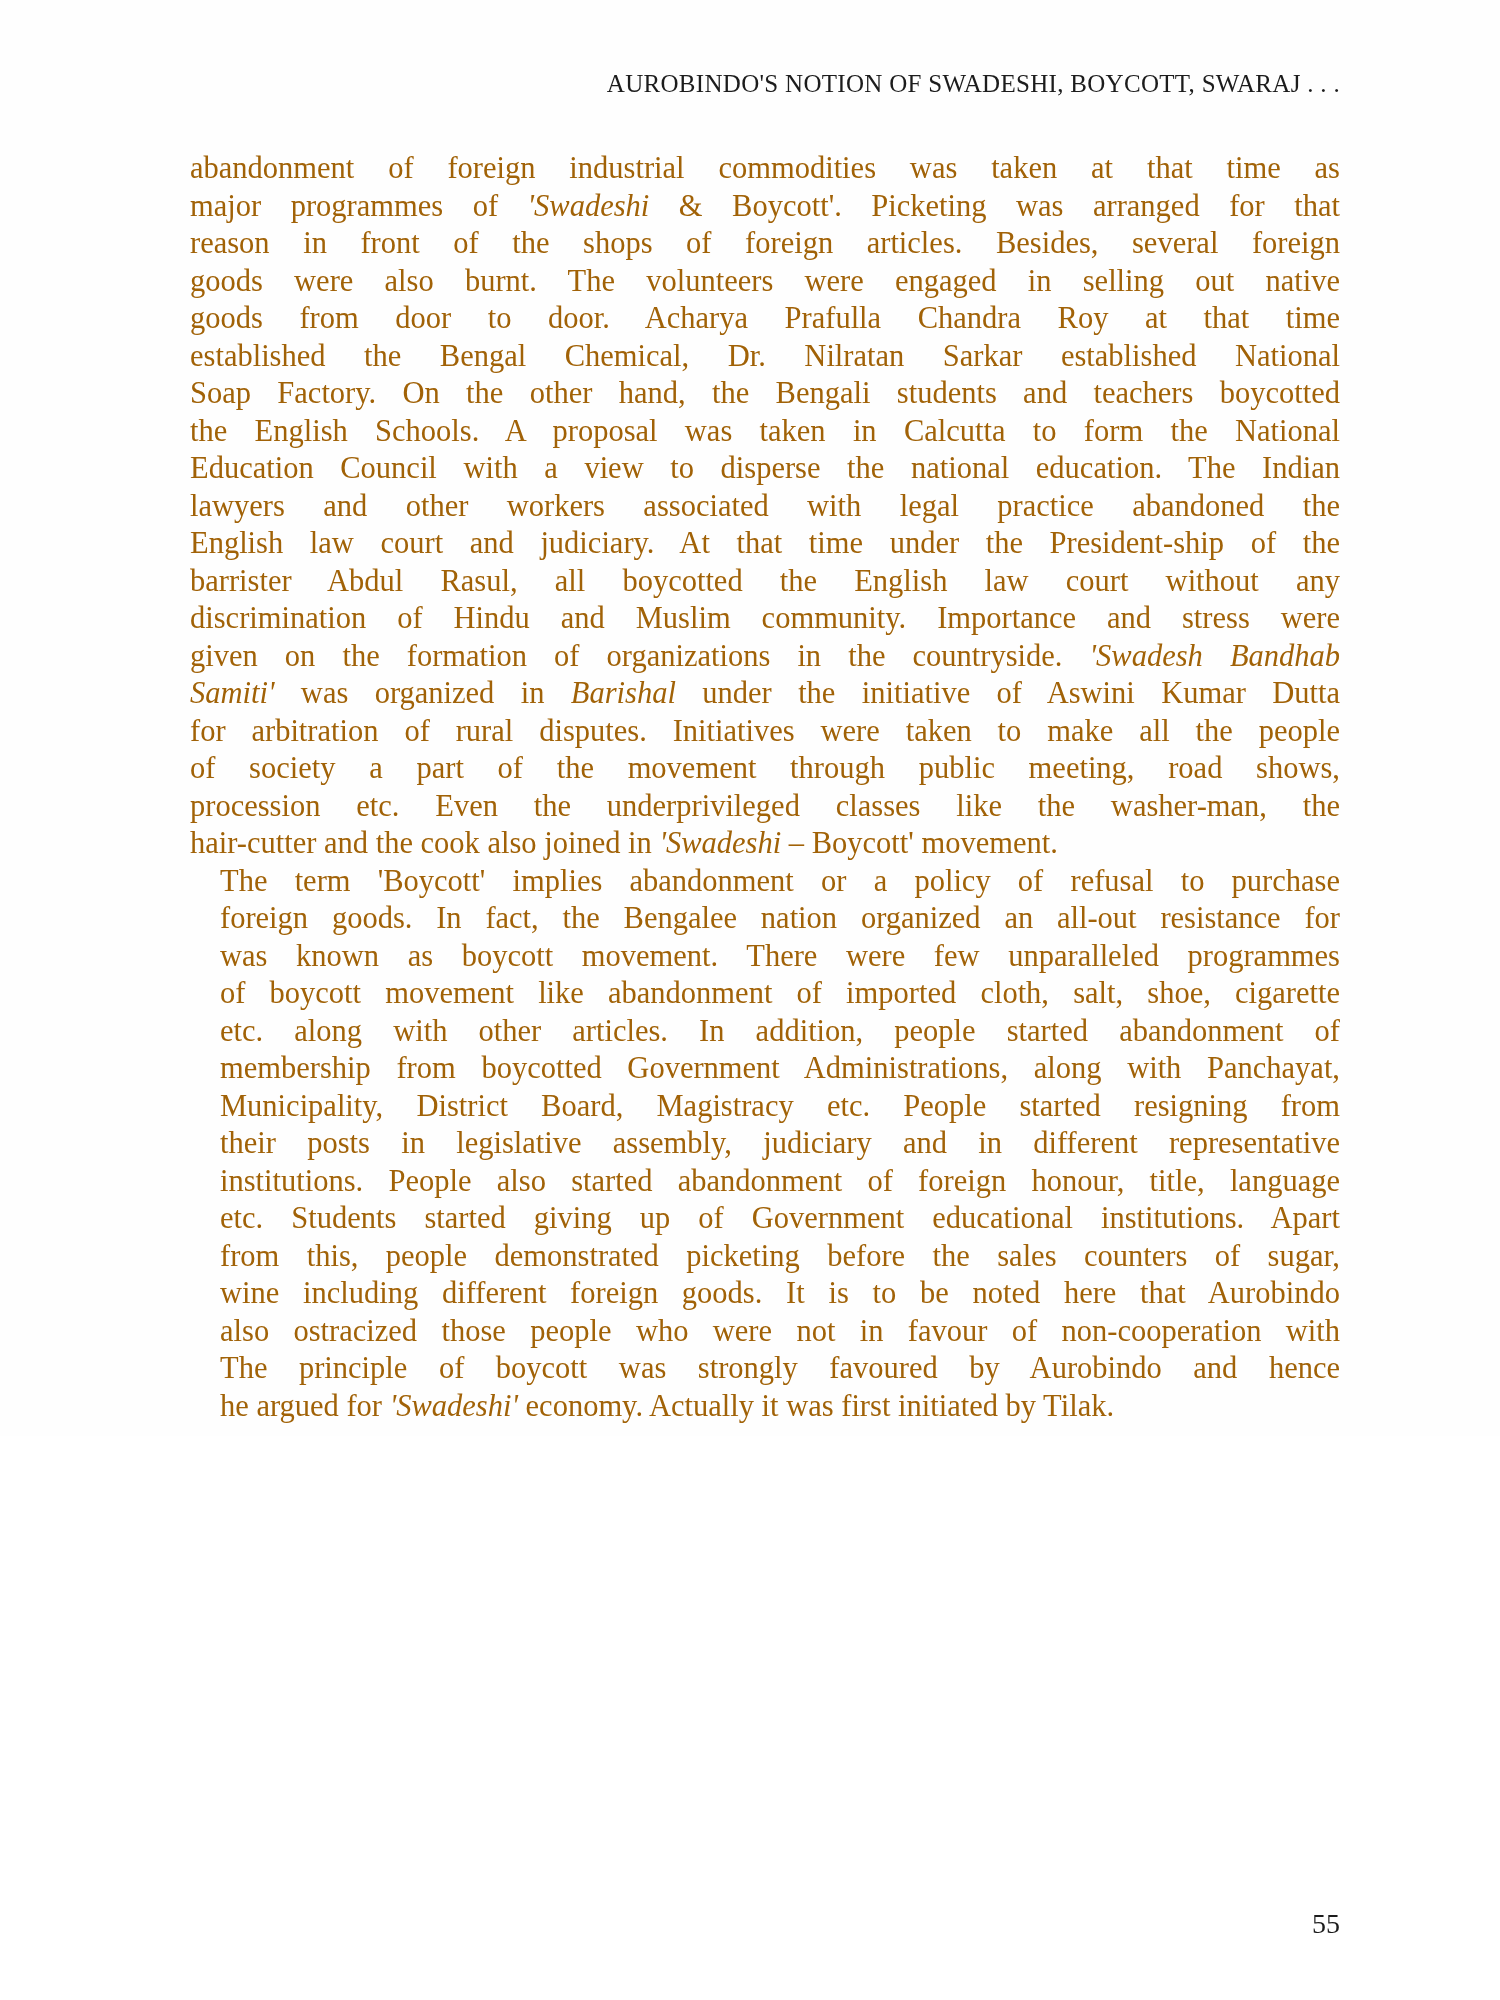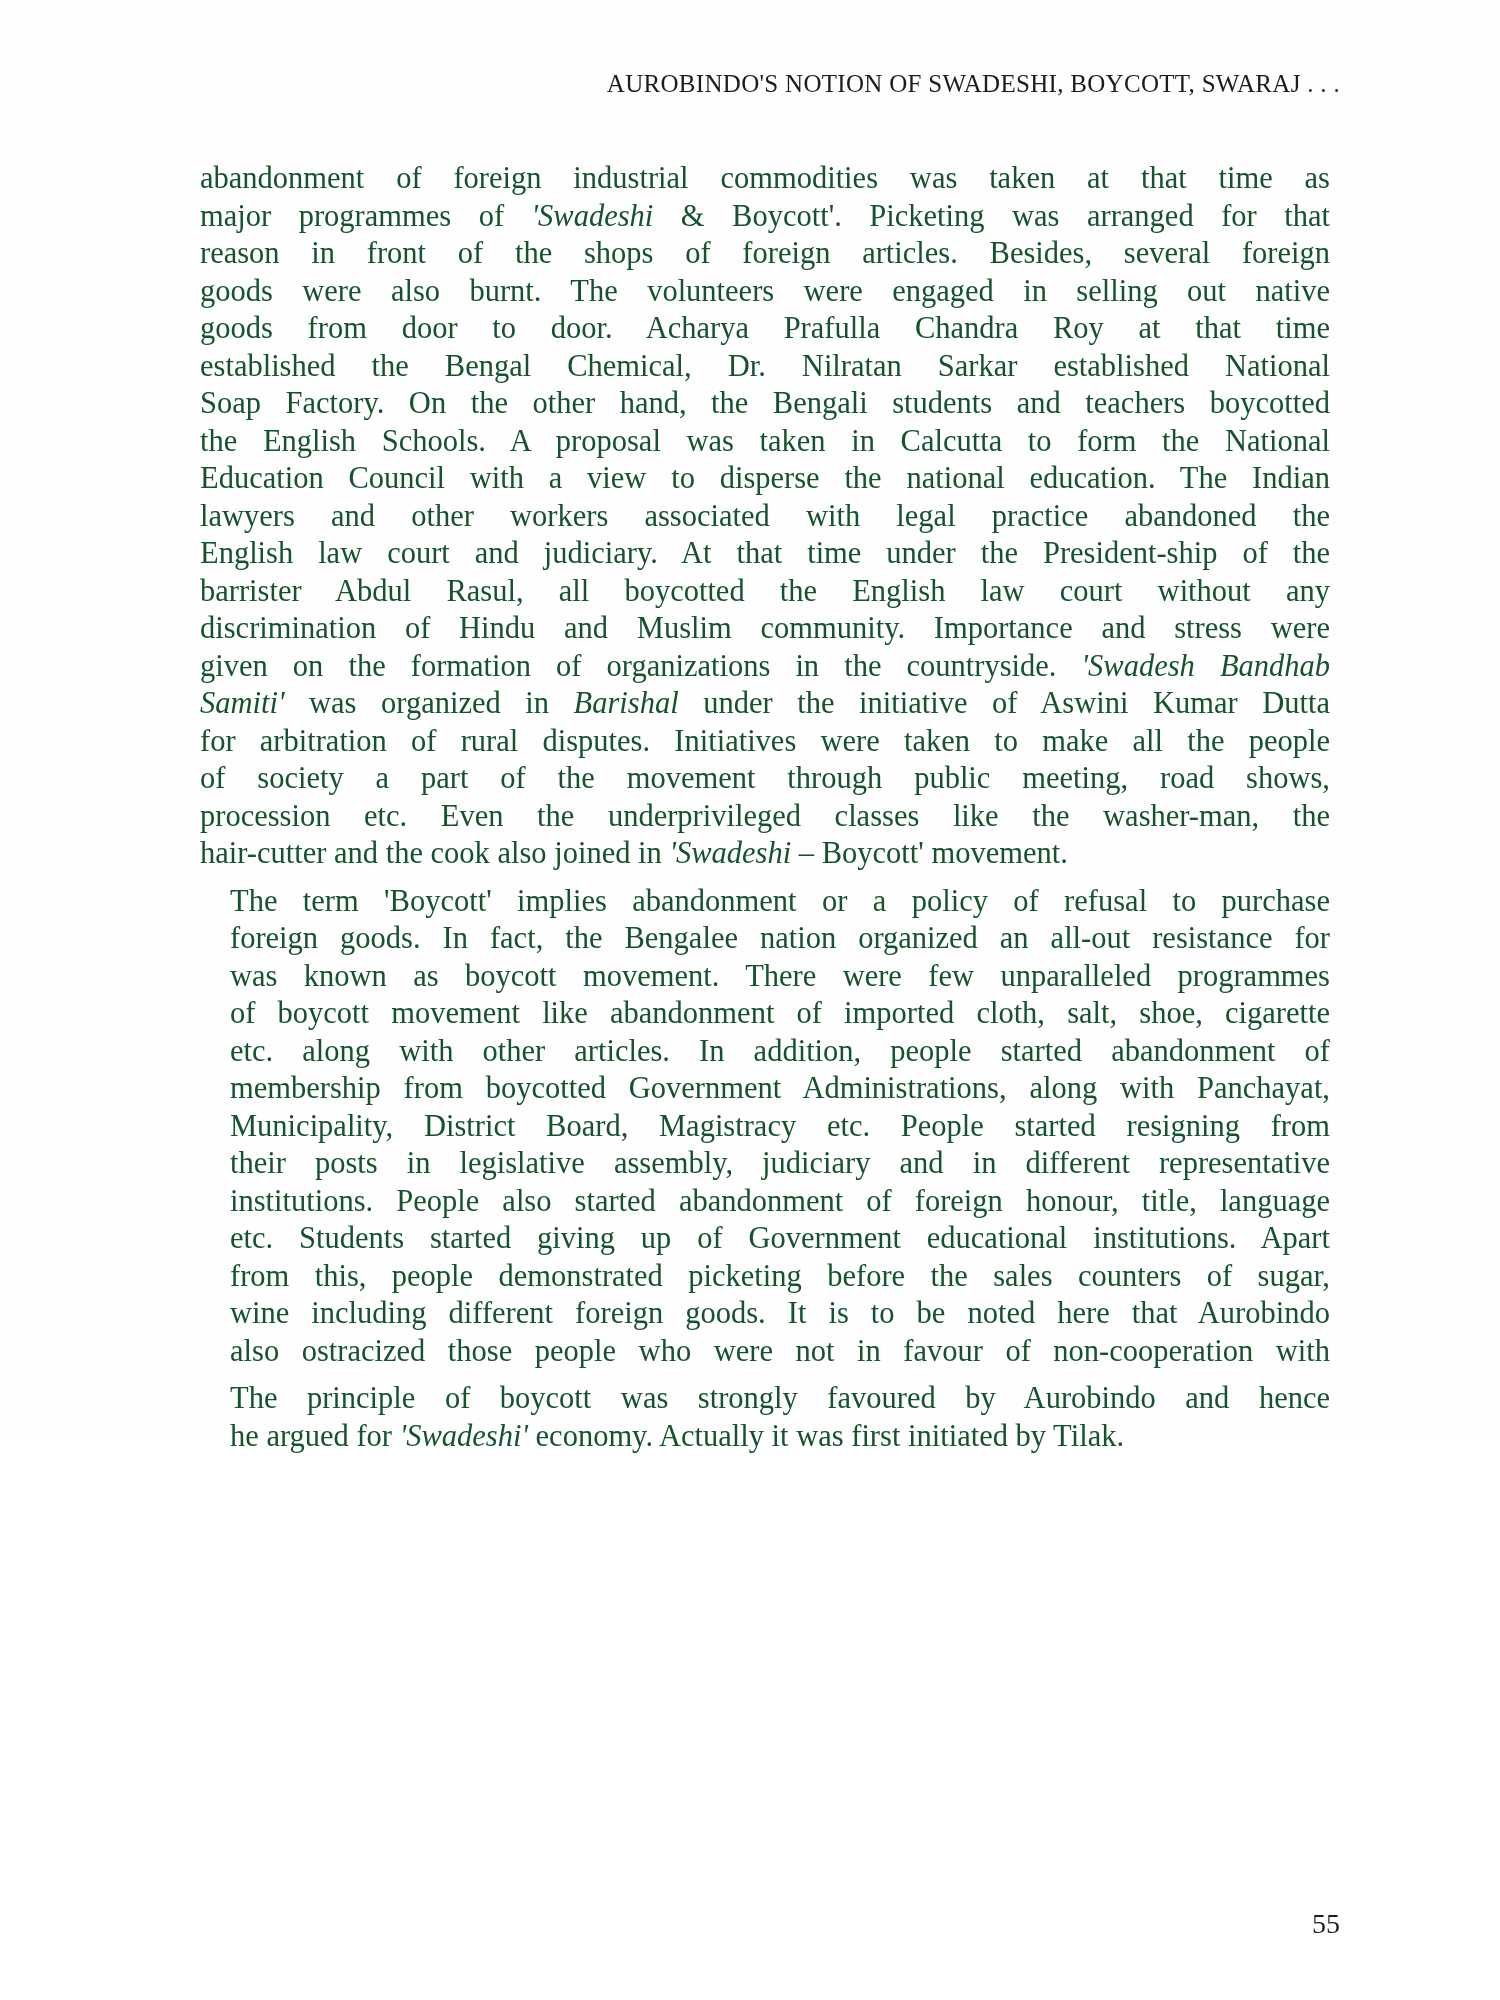--- a/index.html
+++ b/index.html
@@ -32,27 +32,27 @@
       color: #1c1c1c;
       white-space: nowrap;
     }
     .body-text {
       position: absolute;
       top: 150px;
       left: 190px;
       width: 1150px;
     }
     .body-text p {
-      margin: 10px;
+      margin: 0;
       font-size: 30.5px;
       line-height: 37.5px;
       text-align: justify;
       text-align-last: left;
       hyphens: none;
-      color: #14532d;
+      color: #a16207;
     }
     .body-text p.indent {
       text-indent: 30px;
     }
     .body-text p .line {
       display: block;
       text-align: justify;
       text-align-last: justify;
     }
     .body-text p .line.last {

